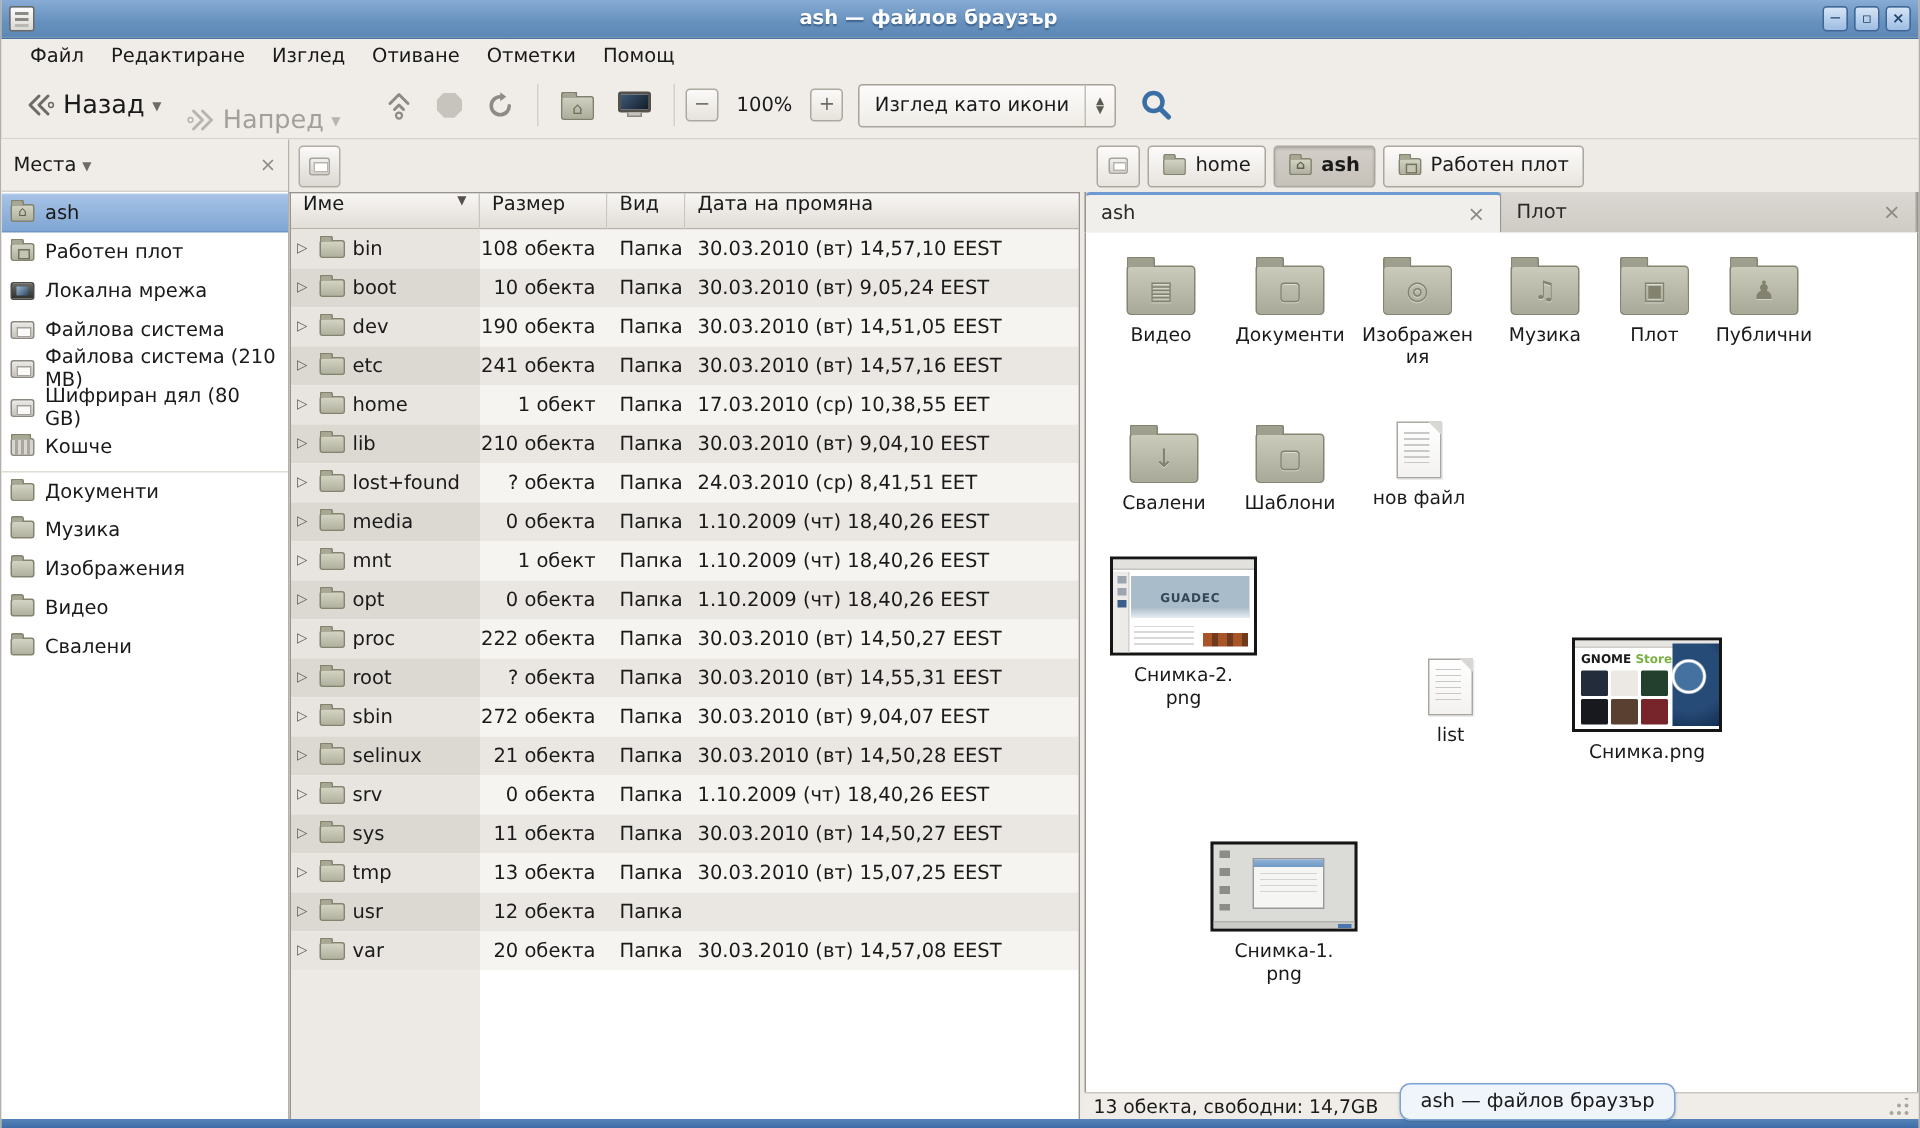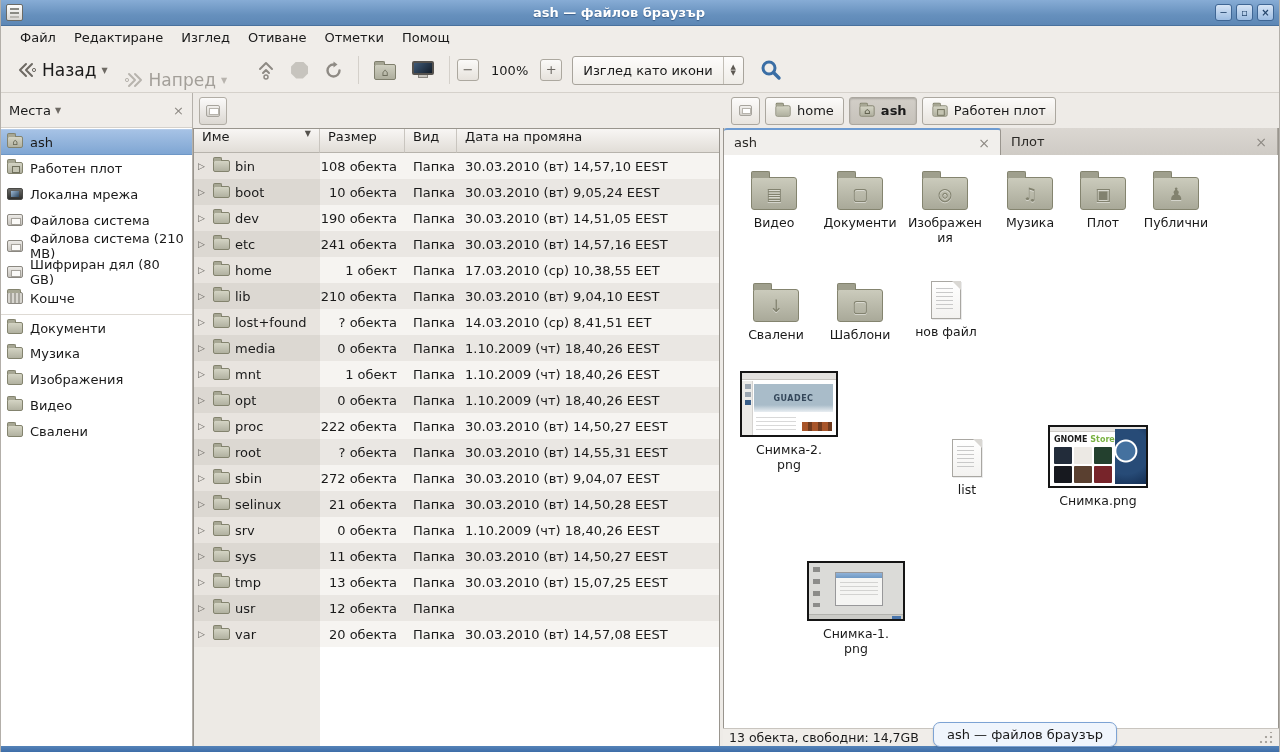--- a/index.html
+++ b/index.html
@@ -397,21 +397,21 @@
             </div>
 
             <div class="tree-row">
               <div class="cell c-name">
                 <span class="expander">▷</span>
                 <span class="mini-folder"></span>
                 <span>lost+found</span>
               </div>
               <div class="cell c-size">? обекта</div>
               <div class="cell c-kind">Папка</div>
-              <div class="cell c-date">14.03.2010 (ср)  8,41,51 EET</div>
+              <div class="cell c-date">24.03.2010 (ср)  8,41,51 EET</div>
             </div>
 
             <div class="tree-row">
               <div class="cell c-name">
                 <span class="expander">▷</span>
                 <span class="mini-folder"></span>
                 <span>media</span>
               </div>
               <div class="cell c-size">0 обекта</div>
               <div class="cell c-kind">Папка</div>

